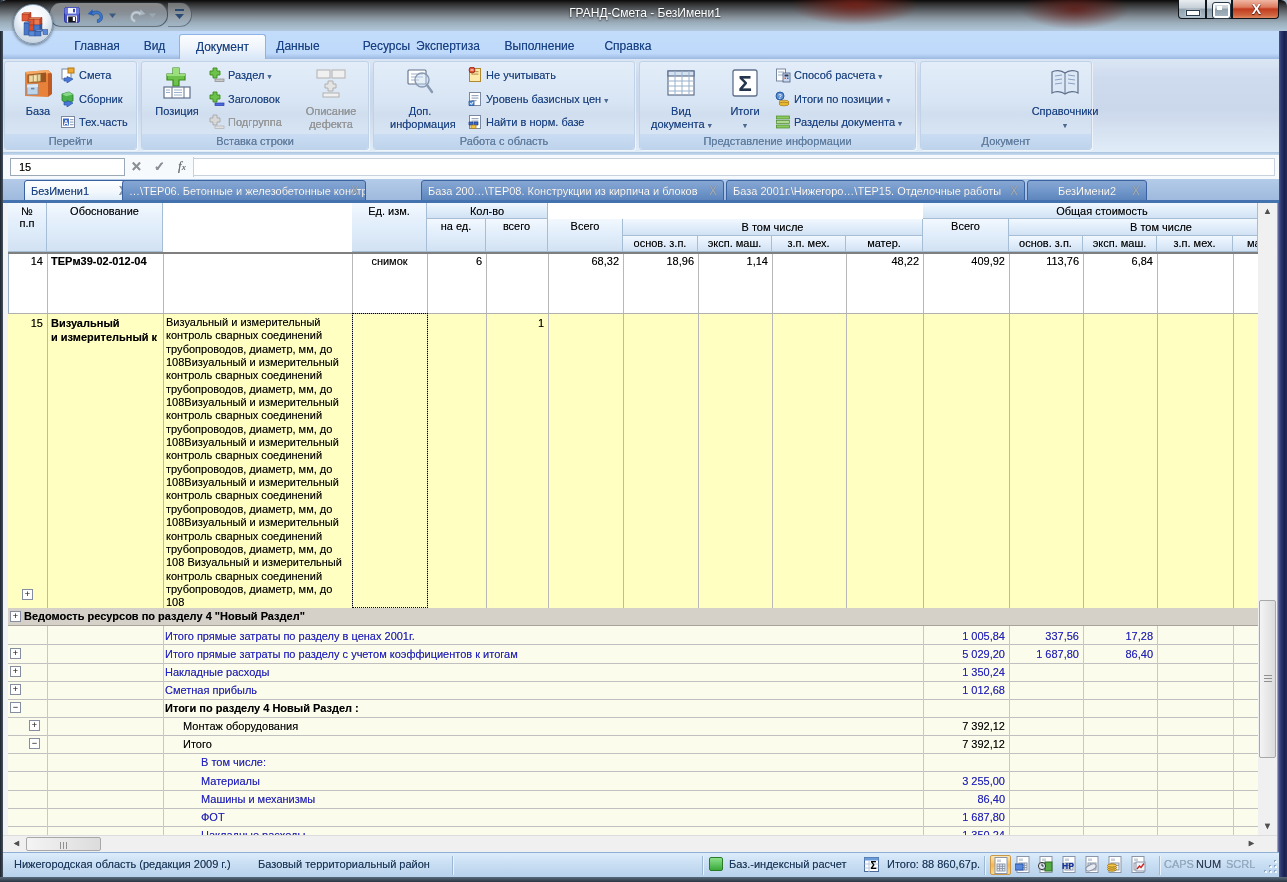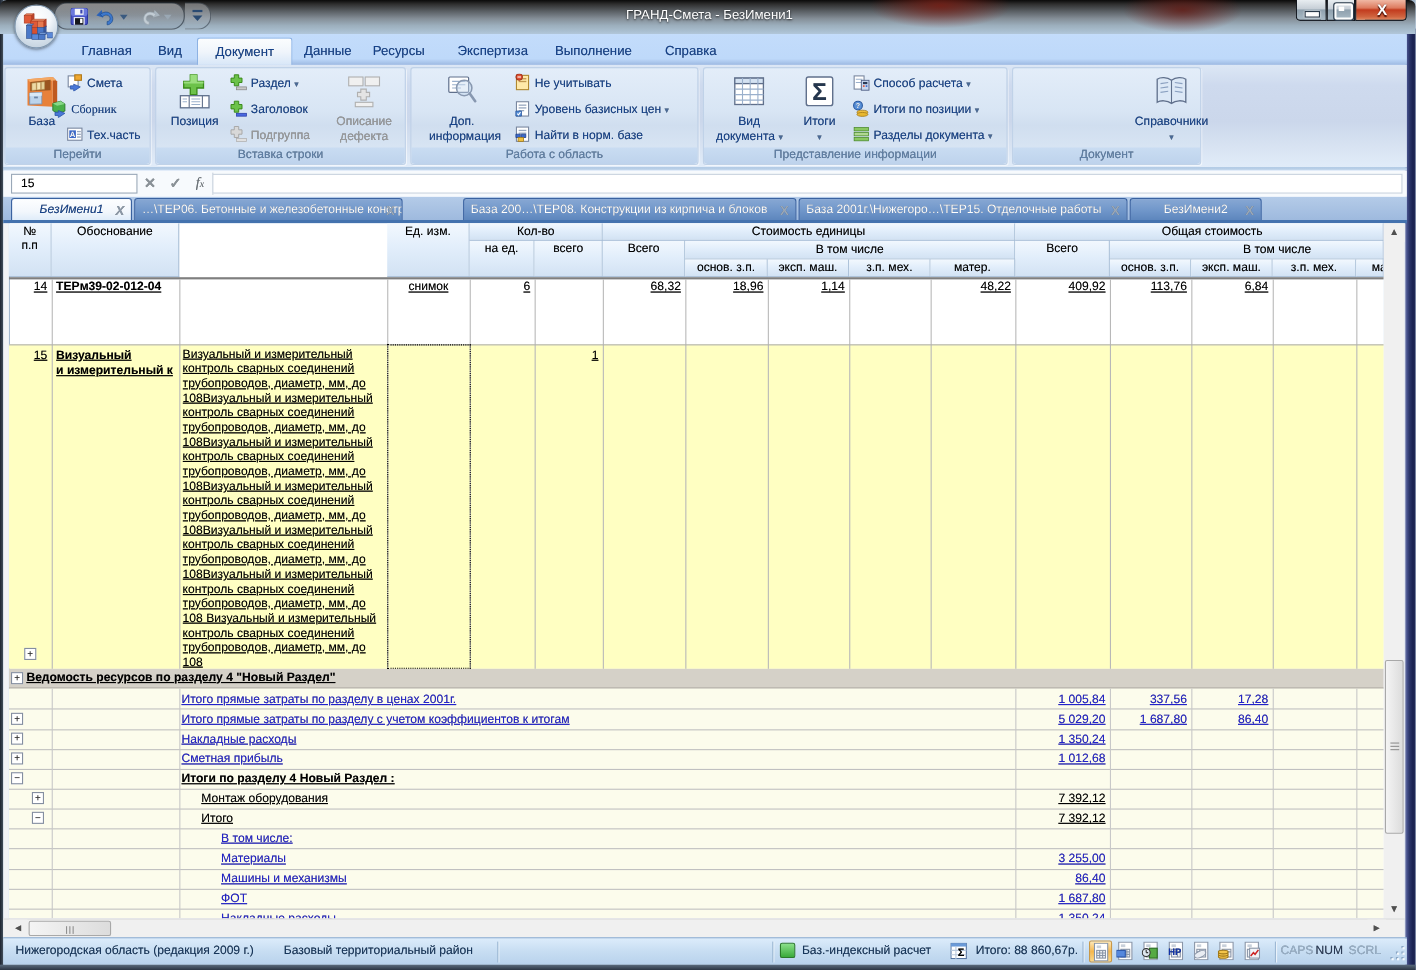--- a/index.html
+++ b/index.html
@@ -77,21 +77,21 @@
   .dtab.active .x{color:#8a97a5;}
   #tablinebot{position:absolute;left:3px;top:200px;width:1276px;height:3px;background:#4472ae;}
   
   #grid{position:absolute;left:8px;top:203px;width:1250px;height:632px;background:#fff;overflow:hidden;}
   .hcell{position:absolute;box-sizing:border-box;border-right:1px solid #a6bdd6;border-bottom:1px solid #a6bdd6;
     background:linear-gradient(#f2f8fe 0%,#e2eefb 45%,#d2e2f3 100%);
     text-align:center;overflow:hidden;}
   .hcell div{width:100%;}
   .vline{position:absolute;width:1px;background:#b8b8b8;}
   .hline{position:absolute;height:1px;background:#c0c0c0;left:0;width:1250px;}
-  .cellt{position:absolute;white-space:nowrap;text-decoration:underline;}
+  .cellt{position:absolute;white-space:nowrap;}
   .num{text-align:right;}
   .blue{color:#2222cc;}
   .plus{position:absolute;width:11px;height:11px;box-sizing:border-box;border:1px solid #848ea0;
     background:#fff;color:#333;font-size:9px;line-height:9px;text-align:center;}
   
   #vscroll{position:absolute;left:1258px;top:203px;width:19px;height:632px;background:#f0f0f0;}
   #hscroll{position:absolute;left:3px;top:835px;width:1274px;height:17px;background:#f0f0f0;border-top:1px solid #dcdcdc;}
   .sbtn{position:absolute;background:#f0f0f0;color:#505050;}
   .sthumb{position:absolute;background:linear-gradient(90deg,#f4f4f4,#dcdcdc);border:1px solid #a8a8a8;border-radius:2px;box-sizing:border-box;}
   
@@ -175,21 +175,21 @@
       <path d="M23 22 l2 -1.5 l5 0 l0 5 l-5 0 l0 -3.5 Z" fill="#5a88d8" stroke="#2a4a88"></path>
       <path d="M17 22 l2 -1.5 l6 0 l-2 1.5 Z" fill="#8ab0e8" stroke="#2a4a88"></path>
     </g>
   </svg>
 </div>
 <div id="tabrow">
   <div class="rtab" style="left:59px;width:70px;">Главная</div>
   <div class="rtab" style="left:129px;width:45px;">Вид</div>
   <div class="rtab active" style="left:176px;width:87px;">Документ</div>
   <div class="rtab" style="left:263px;width:64px;">Данные</div>
-  <div class="rtab" style="left:328px;width:63px;">Ресурсы</div>
+  <div class="rtab" style="left:352px;width:63px;">Ресурсы</div>
   <div class="rtab" style="left:404px;width:82px;">Экспертиза</div>
   <div class="rtab" style="left:492px;width:89px;">Выполнение</div>
   <div class="rtab" style="left:594px;width:62px;">Справка</div>
 </div>
 <div id="ribbon">
 
   <div class="rgroup" style="left:1px;width:133px;">
     <div class="glabel">Перейти</div>
     <div class="bigbtn" style="left:3px;width:60px;">
       <div class="ic"><svg width="32" height="32" viewBox="0 0 32 32">
@@ -205,21 +205,21 @@
         <rect x="9" y="20.8" width="3.4" height="1.6" fill="#6a84a4"></rect>
       </svg></div>
       <div>База</div>
     </div>
     <div class="smallbtn" style="left:55px;top:5px;">
       <span class="ic16"><svg width="16" height="16" viewBox="0 0 16 16">
         <rect x="2" y="2" width="9" height="10" fill="#fff" stroke="#7a88a0" stroke-width="1"></rect>
         <rect x="8" y="1" width="6" height="5" fill="#f0a830" stroke="#b07818" stroke-width="1"></rect>
         <path d="M4 14 L10 10 L10 12 L13 12 L13 15 L10 15 L10 16.5 Z" fill="#4a78d8" stroke="#2a55a8" stroke-width=".7" transform="rotate(180 8.5 13)"></path>
       </svg></span> Смета</div>
-    <div class="smallbtn" style="left:41px;top:29px;font-family:Liberation Serif, serif;">
+    <div class="smallbtn" style="left:55px;top:29px;">
       <span class="ic16"><svg width="16" height="16" viewBox="0 0 16 16">
         <path d="M2 3 L9 1 L13 3.5 L13 10 L6 12 L2 9.5 Z" fill="#4ab04a" stroke="#287828" stroke-width=".8"></path>
         <path d="M2 3 L9 1 L13 3.5 L6 5.2 Z" fill="#88d888"></path>
         <path d="M4 14 L10 10 L10 12 L13 12 L13 15 L10 15 L10 16.5 Z" fill="#4a78d8" stroke="#2a55a8" stroke-width=".7" transform="rotate(180 8.5 13)"></path>
       </svg></span> Сборник</div>
     <div class="smallbtn" style="left:55px;top:52px;">
       <span class="ic16"><svg width="16" height="16" viewBox="0 0 16 16">
         <rect x="1.5" y="2.5" width="13" height="11" fill="#fff" stroke="#7a88a0" stroke-width="1"></rect>
         <rect x="3" y="4.5" width="6" height="7" fill="#3a68c8"></rect>
         <text x="6" y="10.5" font-size="7" fill="#fff" text-anchor="middle" font-weight="bold">A</text>
@@ -379,42 +379,41 @@
 <div id="ribbonedge"></div>
 <div id="fbar">
   <div id="cellref">15</div>
   <div class="abs" style="left:128px;top:4px;color:#8a9298;font-weight:bold;font-size:13px;">✕</div>
   <div class="abs" style="left:151px;top:4px;color:#8a9298;font-weight:bold;font-size:13px;">✓</div>
   <div class="abs" style="left:175px;top:3px;color:#6a7278;font-style:italic;font-size:13px;font-family:'Liberation Serif';"><i>f</i><span style="font-size:9px;">x</span></div>
   <div class="abs" style="left:190px;top:2px;width:1px;height:20px;background:#c0cad6;"></div>
   <div id="fxarea"></div>
 </div>
 <div id="doctabs">
-  <div class="dtab active" style="left:7px;width:110px;text-align:center;font-style:italic;">БезИмени1<span class="x">X</span></div>
+  <div class="dtab active" style="left:21px;width:110px;">БезИмени1<span class="x">X</span></div>
   <div class="dtab" style="left:119px;width:244px;">…\ТЕР06. Бетонные и железобетонные конструкции и<span class="x">X</span></div>
   <div class="dtab" style="left:418px;width:303px;">База 200…\ТЕР08. Конструкции из кирпича и блоков<span class="x">X</span></div>
   <div class="dtab" style="left:723px;width:299px;">База 2001г.\Нижегоро…\ТЕР15. Отделочные работы<span class="x">X</span></div>
   <div class="dtab" style="left:1024px;width:120px;text-align:center;">БезИмени2<span class="x">X</span></div>
 </div>
 <div id="tablinebot"></div>
 <div class="abs" style="left:3px;top:203px;width:5px;height:649px;background:#f2f3f5;"></div>
 <div id="grid">
   <div class="vline" style="left:0px;top:0;height:632px;background:#9ab0c8;"></div>
 
   <div class="hcell" style="left:0;top:0;width:39px;height:49px;">
       <div style="margin-top:2px;">№<br>п.п</div>
     </div>
   <div class="hcell" style="left:39px;top:0;width:116px;height:49px;">
       <div style="margin-top:2px;">Обоснование</div>
     </div>
   <div class="hcell" style="left:344px;top:0;width:75px;height:49px;">
       <div style="margin-top:2px;">Ед. изм.</div>
     </div>
   <div class="hcell" style="left:419px;top:0;width:121px;height:16px;line-height:16px;">Кол-во</div>
-  <div class="hcell" style="left:540px;top:0;width:375px;height:16px;line-height:16px;">Стоимость единицы</div>
   <div class="hcell" style="left:915px;top:0;width:335px;height:16px;line-height:16px;"><span style="position:relative;left:12px;">Общая стоимость</span></div>
 
   <div class="hcell" style="left:419px;top:16px;width:59px;height:33px;line-height:15px;">на ед.</div>
   <div class="hcell" style="left:478px;top:16px;width:62px;height:33px;line-height:15px;">всего</div>
   <div class="hcell" style="left:540px;top:16px;width:75px;height:33px;line-height:15px;">Всего</div>
   <div class="hcell" style="left:615px;top:16px;width:300px;height:17px;line-height:17px;">В том числе</div>
   <div class="hcell" style="left:915px;top:16px;width:86px;height:33px;line-height:15px;">Всего</div>
   <div class="hcell" style="left:1001px;top:16px;width:249px;height:17px;line-height:17px;"><span style="position:relative;left:28px;">В том числе</span></div>
 
   <div class="hcell" style="left:615px;top:33px;width:75px;height:16px;line-height:15px;">основ. з.п.</div>

